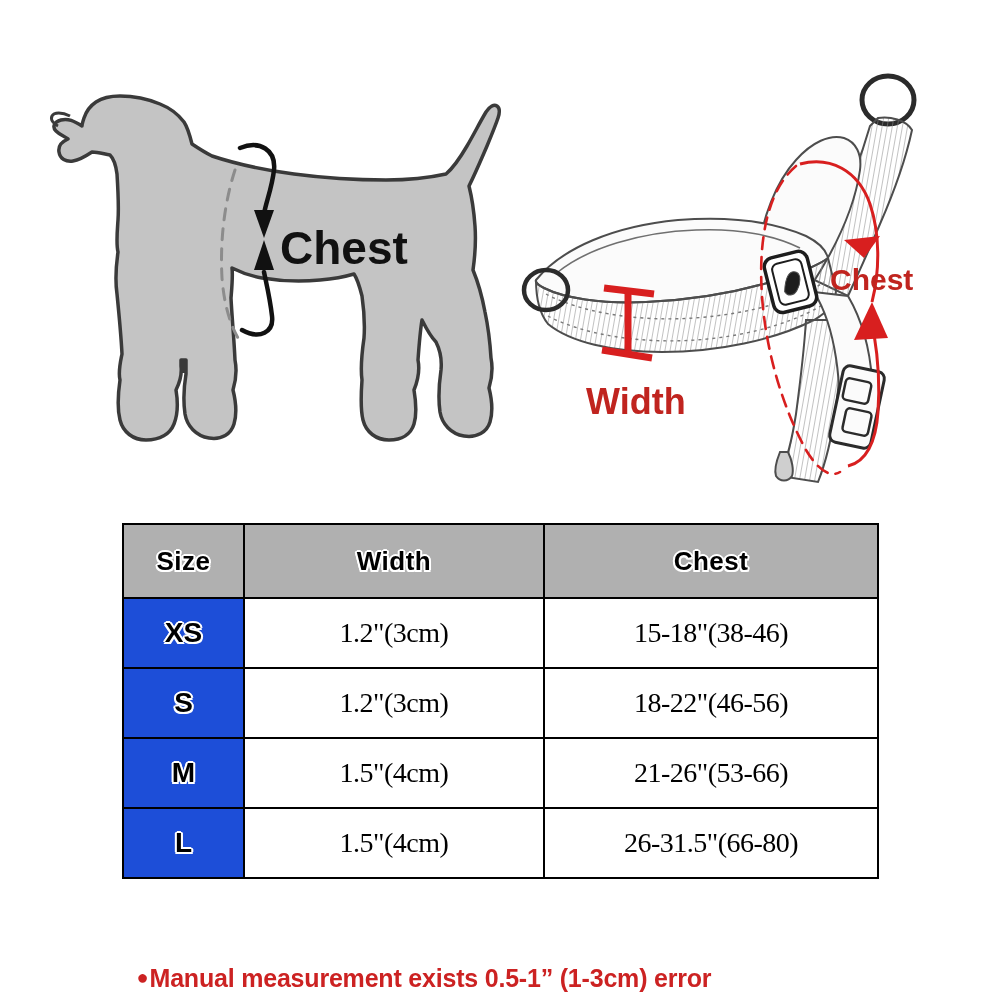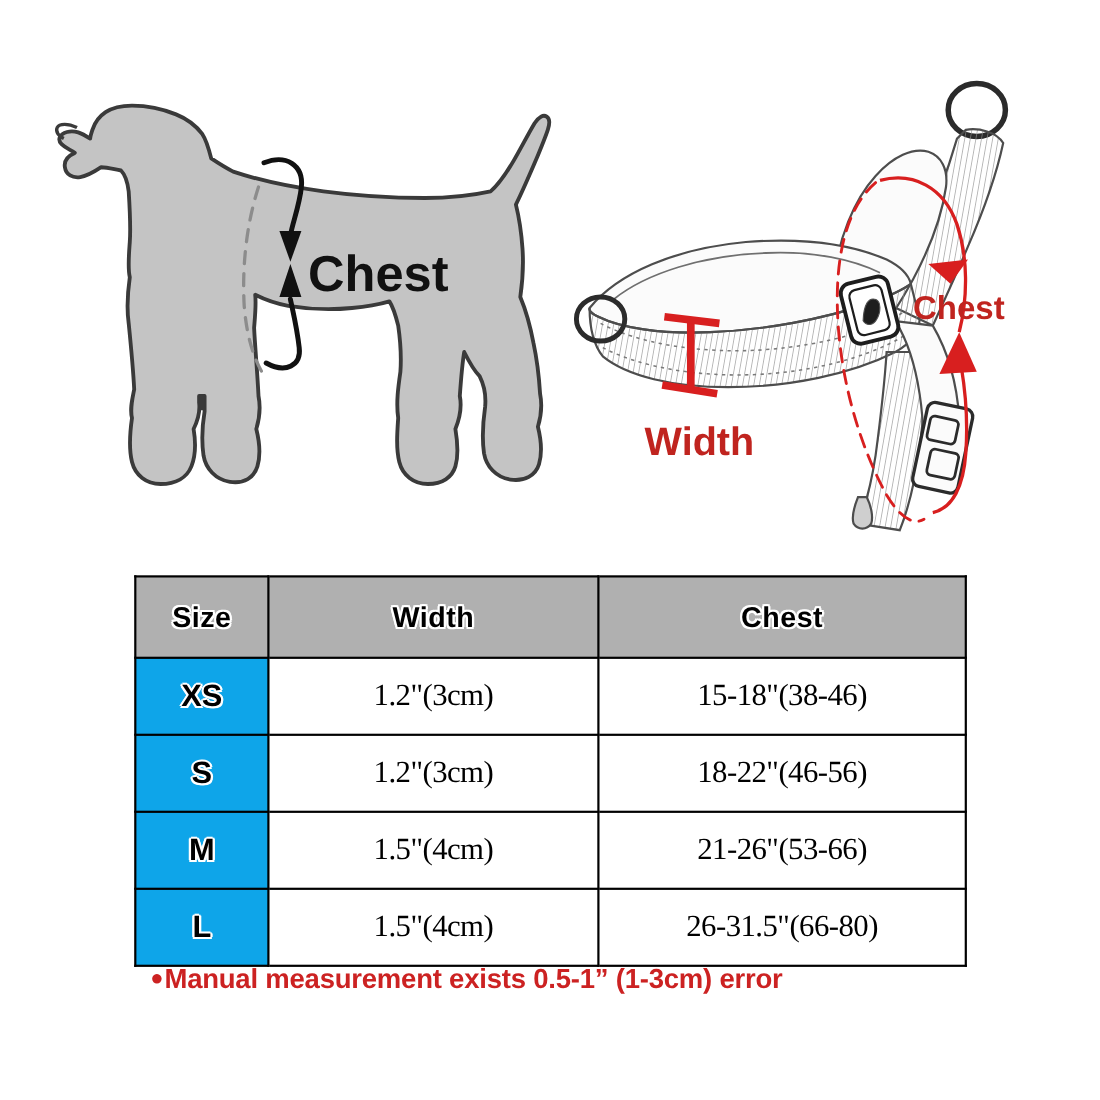--- a/index.html
+++ b/index.html
@@ -75,42 +75,42 @@
     letter-spacing: 0.5px;
     text-shadow:
       -1.5px -1.5px 0 #ffffff,  1.5px -1.5px 0 #ffffff,
       -1.5px  1.5px 0 #ffffff,  1.5px  1.5px 0 #ffffff,
        0px   -2px   0 #ffffff,  0px    2px   0 #ffffff,
       -2px    0px   0 #ffffff,  2px    0px   0 #ffffff;
   }
 
   .size-table tbody tr { height: 70px; }
   .size-table td.size-cell {
-    background: #0ea5e9;
+    background: #1d4ed8;
     font-size: 28px;
     font-weight: 700;
     text-shadow:
       -1.5px -1.5px 0 #ffffff,  1.5px -1.5px 0 #ffffff,
       -1.5px  1.5px 0 #ffffff,  1.5px  1.5px 0 #ffffff,
        0px   -2px   0 #ffffff,  0px    2px   0 #ffffff,
       -2px    0px   0 #ffffff,  2px    0px   0 #ffffff;
   }
   .size-table td.val-cell {
     background: #ffffff;
     font-size: 28px;
     font-weight: 400;
     font-family: "Liberation Serif", serif;
     letter-spacing: -0.5px;
   }
 
   
   .footnote {
     position: absolute;
     left: 0;
-    top: 876px;
+    top: 964px;
     width: 848px;
     text-align: center;
     color: #cc2222;
     font-size: 25px;
     font-weight: 700;
     letter-spacing: -0.2px;
     white-space: nowrap;
   }
   .footnote .bullet {
     font-size: 20px;

